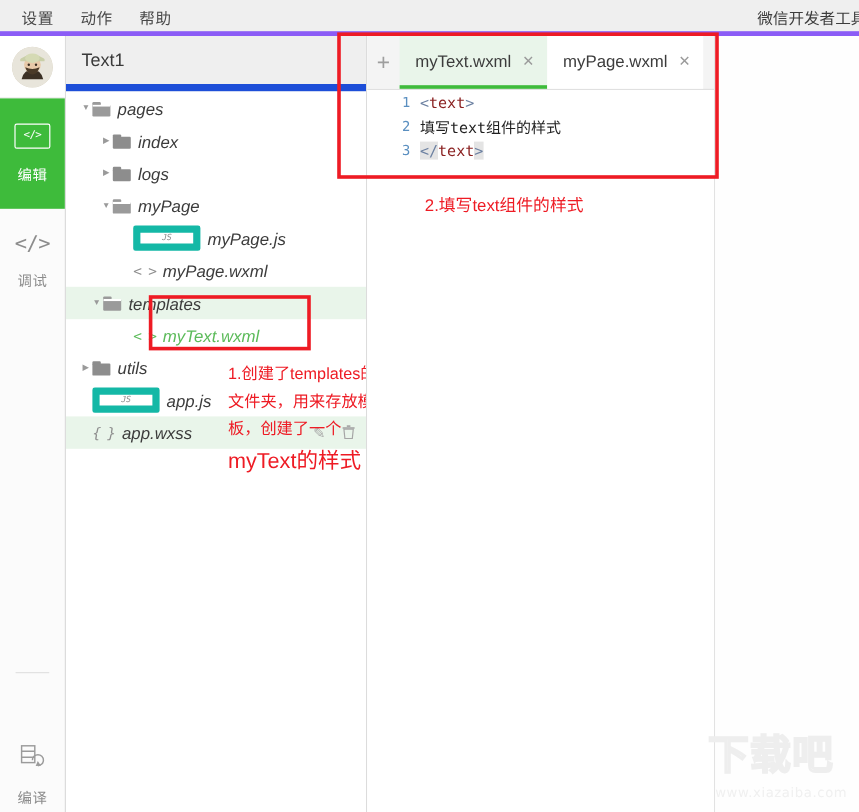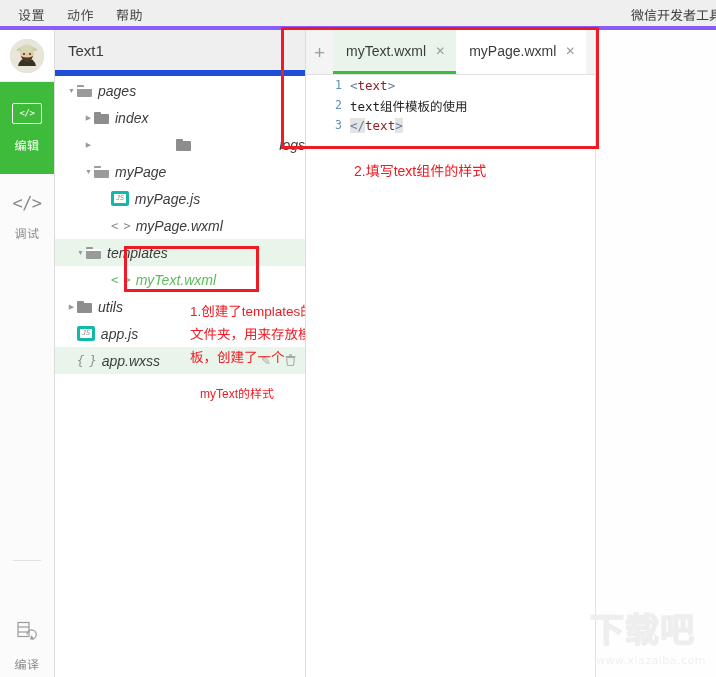--- a/index.html
+++ b/index.html
@@ -97,20 +97,21 @@
     line-height: 1;
     color: #8c8c8c;
     font-family: "DejaVu Sans Mono", monospace;
     letter-spacing: -.5px;
   }
   .rail-btn .r-lbl {
     margin-top: 12px;
     font-size: 12px;
     color: #8c8c8c;
     letter-spacing: .5px;
+    font-family: Liberation Serif, serif;
   }
   .rail-btn.active {
     background: #3ebb3b;
   }
   .rail-btn.active .r-ico {
     color: #ffffff;
     border: 1px solid #ffffff;
     border-radius: 2px;
     padding: 5px 7px;
     font-size: 9px;
@@ -209,23 +210,23 @@
   .folder.open::before { background: #9a9a9a; }
   .folder.open::after {
     background: #9a9a9a;
     border-top: 2px solid #ffffff;
     box-sizing: border-box;
   }
   .badge {
     font-size: 7px;
     font-family: "DejaVu Sans Mono", monospace;
     color: #8e8e8e;
-    border: 3px solid #14b8a6;
+    border: 6px solid #14b8a6;
     border-radius: 2px;
-    padding: 1px 2px;
+    padding: 1px 18px;
     line-height: 1;
     letter-spacing: -.3px;
   }
   .angle {
     font-size: 12px;
     color: #8e8e8e;
     font-family: "DejaVu Sans Mono", monospace;
     letter-spacing: -1px;
   }
   .angle.green { color: #5cbb5a; }
@@ -449,21 +450,21 @@
       </div>
 
       <div class="node" style="padding-left:28px;">
         <span class="caret closed"></span>
         <span class="ico">
             <span class="folder"></span>
           </span>
         <span class="nlabel">index</span>
       </div>
 
-      <div class="node" style="padding-left:28px;justify-content:space-between;">
+      <div class="node" style="padding-left:28px;">
         <span class="caret closed"></span>
         <span class="ico">
             <span class="folder"></span>
           </span>
         <span class="nlabel">logs</span>
       </div>
 
       <div class="node" style="padding-left:28px;">
         <span class="caret open"></span>
         <span class="ico">
@@ -537,21 +538,21 @@
             </svg>
           </span>
         </span>
       </div>
 
     </div>
 
     <div class="ann" style="left:135px; top:272px;">1.创建了templates的</div>
     <div class="ann" style="left:135px; top:295px;">文件夹，用来存放模</div>
     <div class="ann" style="left:135px; top:318px;">板，创建了一个</div>
-    <div class="ann" style="left:135px; top:355px; font-size:12px;margin-left:10px;">myText的样式</div>
+    <div class="ann" style="left:135px; top:341px; font-size:18px;">myText的样式</div>
 
     <div class="redbox" style="left:69px; top:216px; width:135px; height:46px;"></div>
   </div>
 
   <div class="editor">
 
     <div class="tabstrip">
       <div style="width:27px;display:flex;align-items:center;justify-content:center;background:#f4f4f4;">
         <span style="font-size:19px;color:#9e9e9e;line-height:1;">+</span>
       </div>
@@ -565,21 +566,21 @@
       </div>
     </div>
 
     <div class="code">
       <div class="cline">
         <span class="gutter">1</span>
         <span class="ctext"><span class="br">&lt;</span><span class="tg">text</span><span class="br">&gt;</span></span>
       </div>
       <div class="cline">
         <span class="gutter">2</span>
-        <span class="ctext plain">text组件模板的使用</span>
+        <span class="ctext plain">填写text组件的样式</span>
       </div>
       <div class="cline">
         <span class="gutter">3</span>
         <span class="ctext"><span class="brhl">&lt;/</span><span class="tg">text</span><span class="brhl">&gt;</span></span>
       </div>
     </div>
 
   </div>
 
   <div class="rightpanel"></div>

